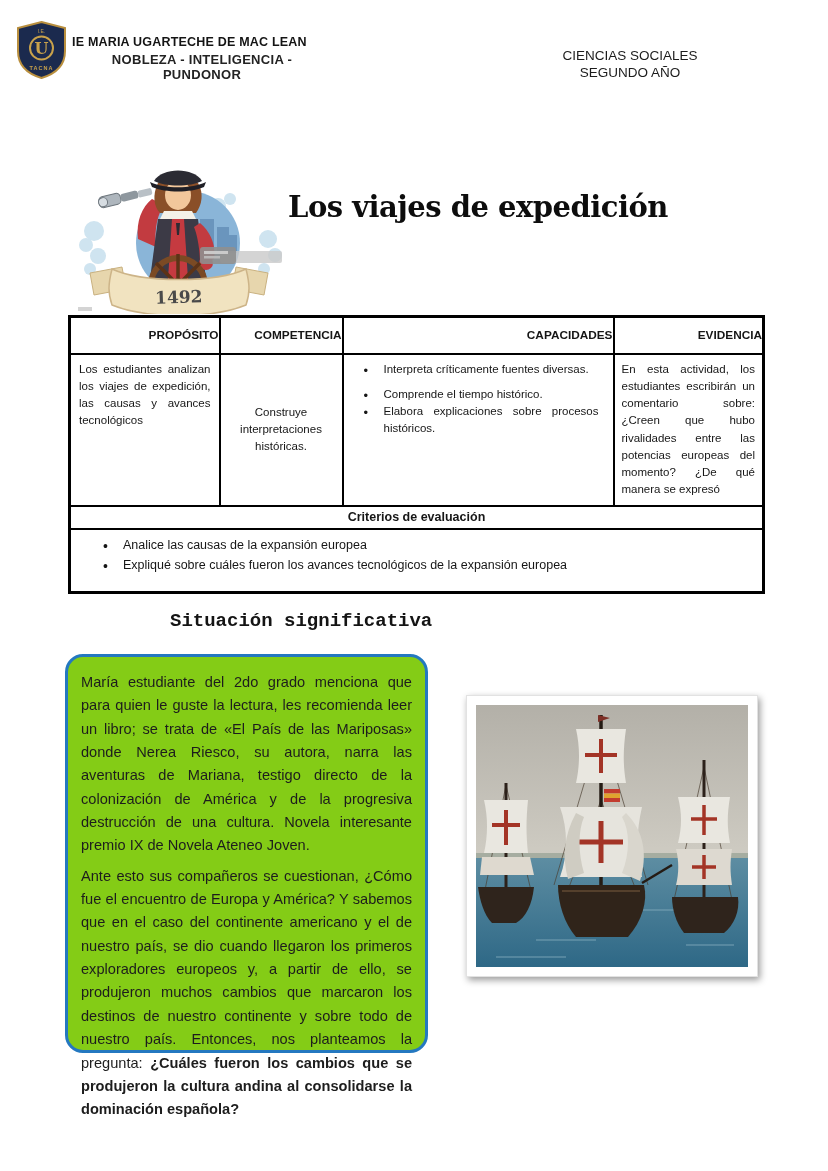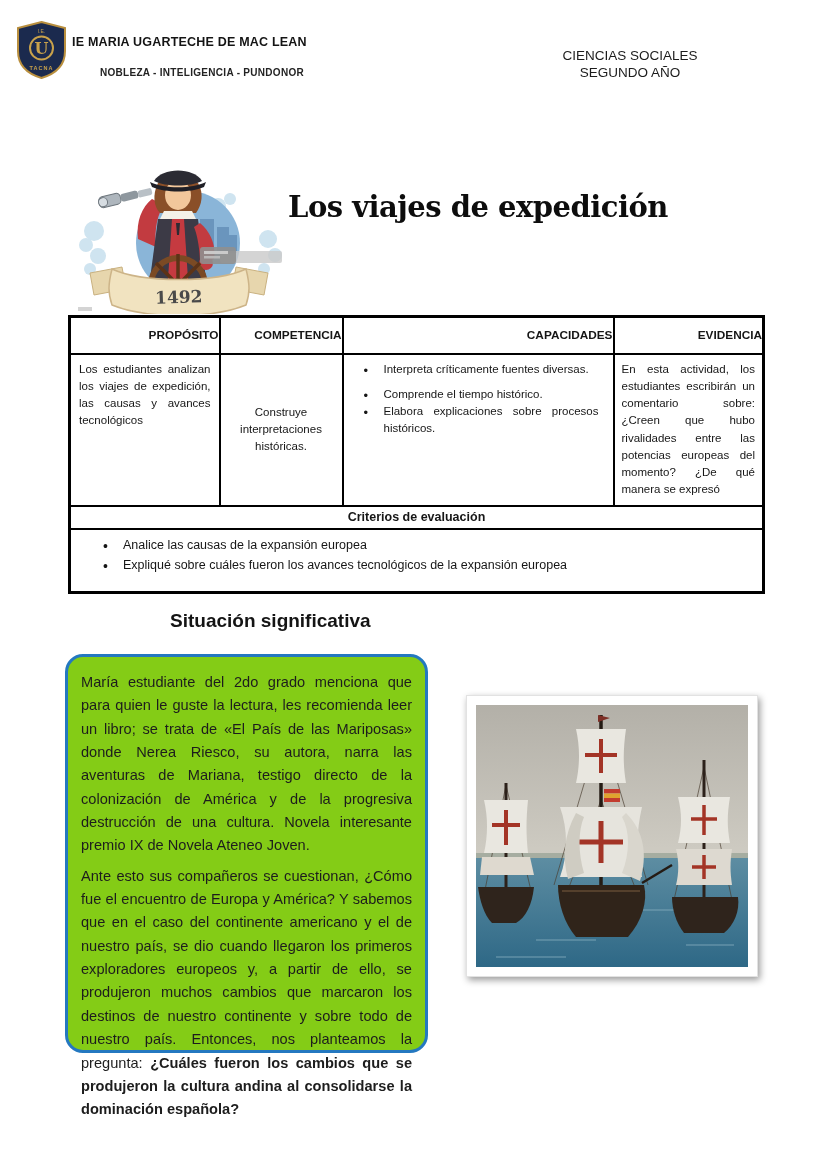--- a/index.html
+++ b/index.html
@@ -6,21 +6,21 @@
   body { background:#d8d8d8; font-family:"Liberation Sans", sans-serif; }
   .page {
     position:relative; width:828px; height:1171px; margin:0 auto;
     background:#ffffff; overflow:hidden; color:#1a1a1a;
   }
 
   
   .logo { position:absolute; left:14px; top:21px; width:55px; height:58px; }
   .school-block { position:absolute; left:72px; top:35px; width:260px; }
   .school-name { font-weight:bold; font-size:12.5px; letter-spacing:.2px; color:#141414; white-space:nowrap; }
-  .school-motto { font-weight:bold; font-size:10px; color:#232323; text-align:center; margin-top:18px; letter-spacing:.3px; }
+  .school-motto { font-weight:bold; font-size:13px; color:#232323; text-align:center; margin-top:3px; letter-spacing:.3px; }
   .subject-block { position:absolute; left:548px; top:47px; width:164px; text-align:center; color:#1c1c1c; }
   .subject-line { font-size:13.5px; line-height:17px; }
 
   
   .hero-illustration { position:absolute; left:72px; top:161px; width:214px; height:153px; }
   .doc-title {
     position:absolute; left:288px; top:190px; width:340px;
     font-family:"DejaVu Serif", serif; font-weight:bold; font-size:29px; color:#0d0d0d;
     letter-spacing:-.5px; white-space:nowrap;
   }
@@ -47,21 +47,21 @@
   .cell-evidencia { text-align:justify; padding:6px 7px; }
   .criterios-title-row td { height:23px; text-align:center; font-weight:bold; font-size:12.5px; vertical-align:middle; }
   .criterios-body-row td { height:64px; vertical-align:top; padding:5px 10px; font-size:12.5px; }
   .criterios-body-row ul { list-style:none; }
   .criterios-body-row li { position:relative; padding-left:42px; line-height:1.65; }
   .criterios-body-row li::before { content:"•"; position:absolute; left:22px; font-size:14px; }
 
   
   .sit-heading {
     position:absolute; left:170px; top:610px;
-    font-family:Liberation Sans, sans-serif; font-weight:bold; font-size:19px; color:#141414;text-align:center;
+    font-family:Liberation Mono, monospace; font-weight:bold; font-size:19px; color:#141414;text-align:center;
   }
   .sit-box {
     position:absolute; left:65px; top:654px; width:363px; height:399px;
     background:#84cc16; border:3px solid #2478c0; border-radius:18px;
     padding:14px 13px 10px 13px;
   }
   .sit-box p { font-size:14.6px; line-height:1.6; text-align:justify; color:#1d1d1d; }
   .sit-box p + p { margin-top:7px; }
   .sit-bold { font-weight:bold; }
 

